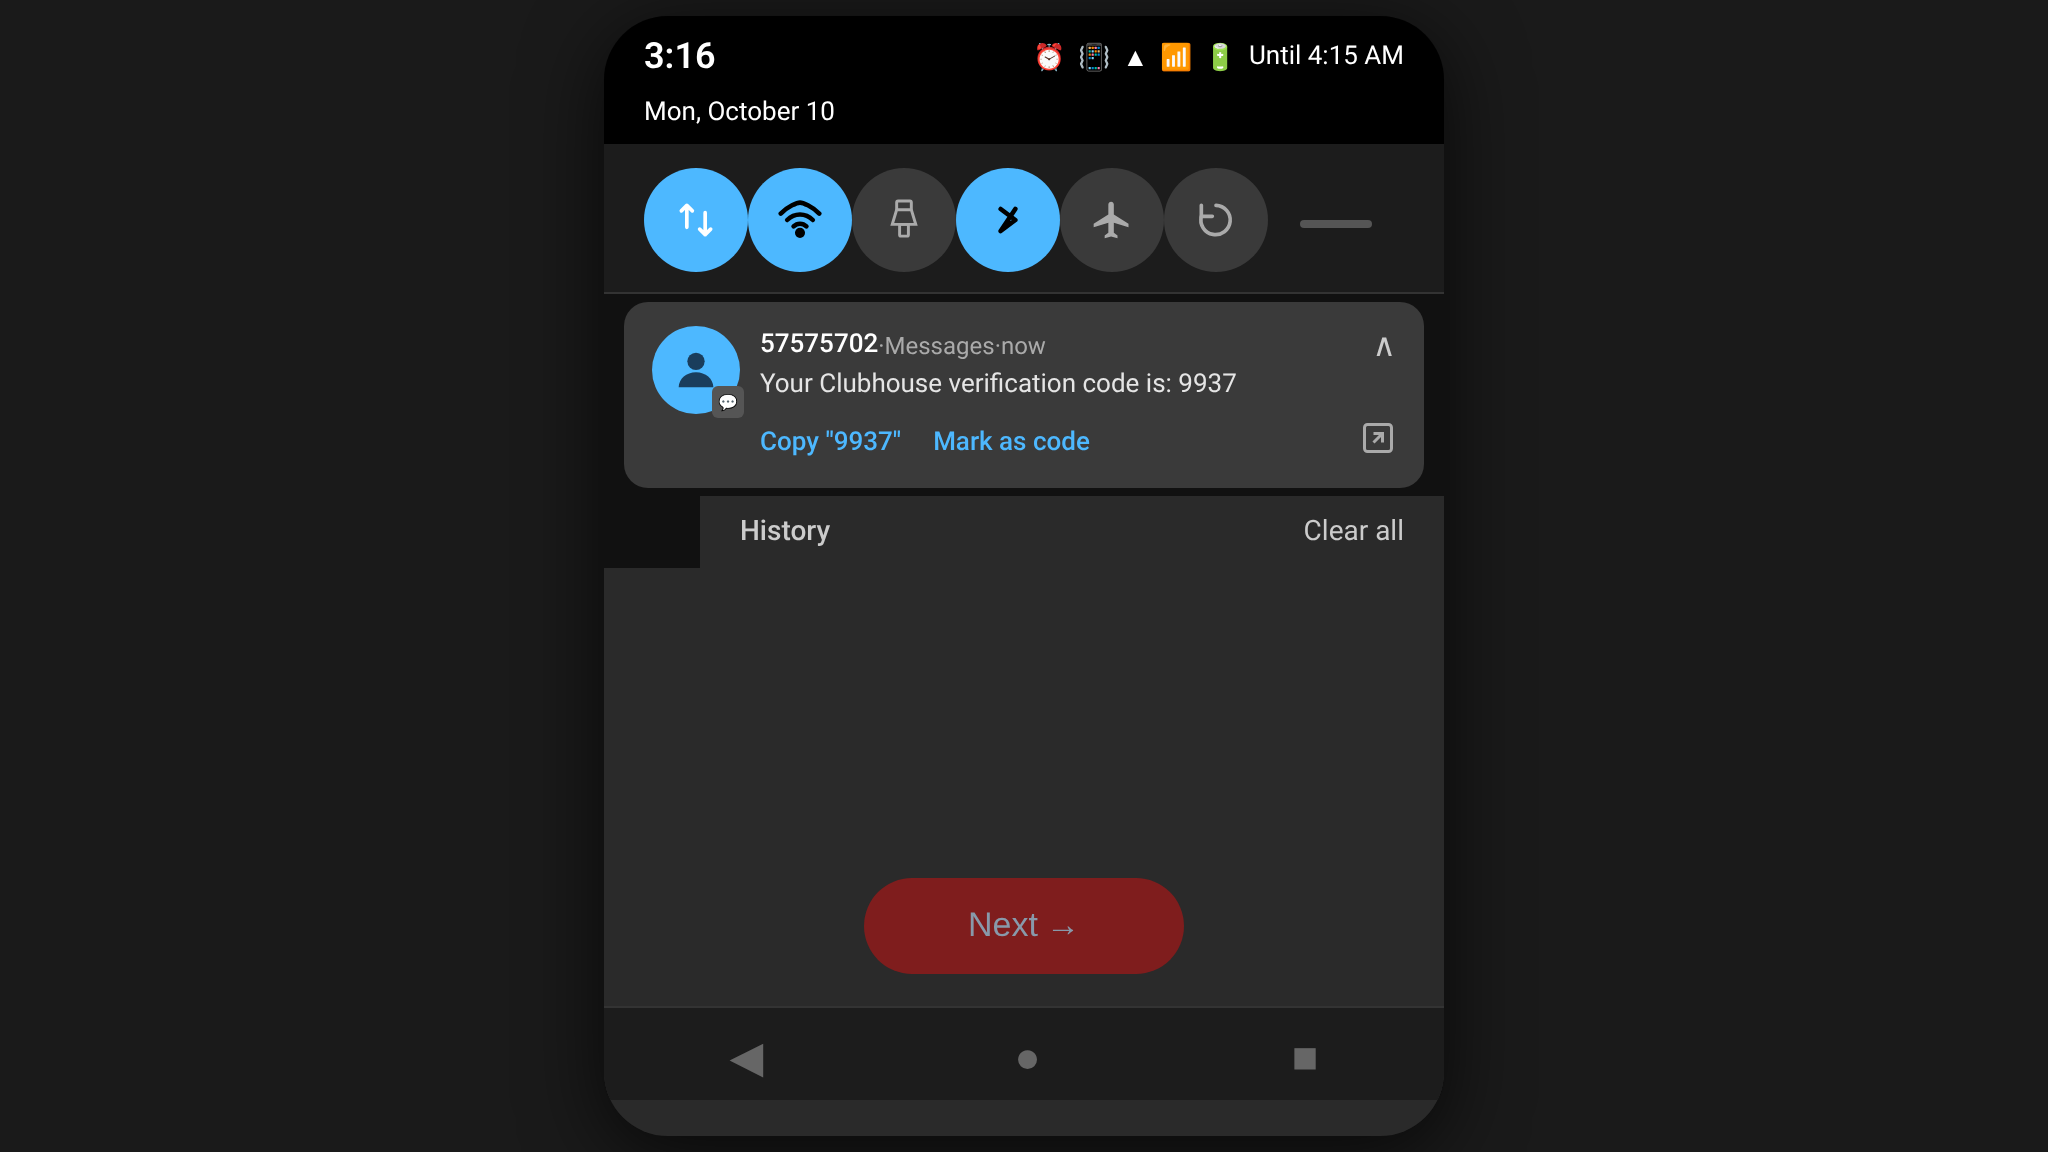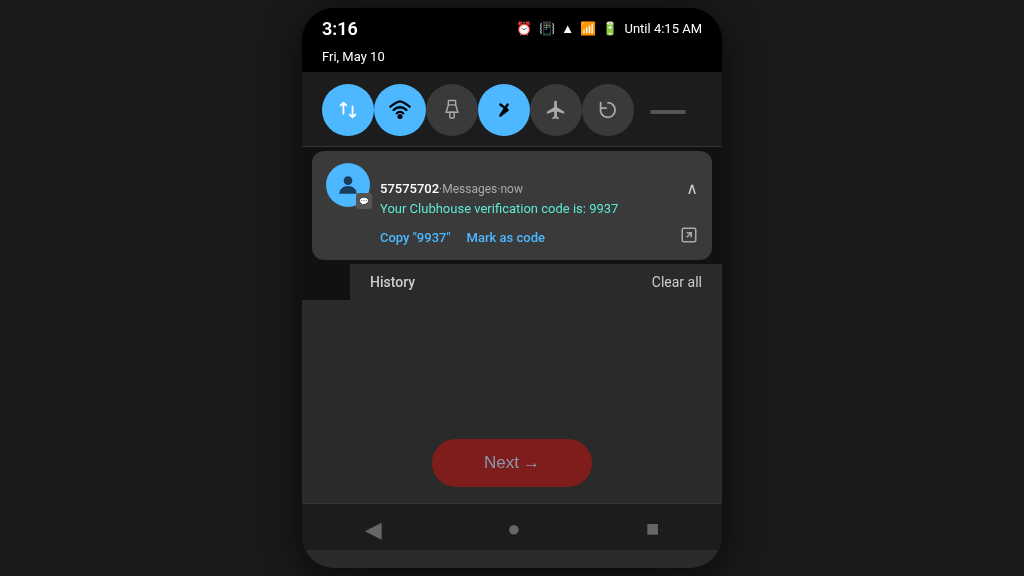--- a/index.html
+++ b/index.html
@@ -134,21 +134,20 @@
       background: #555;
       border-radius: 3px;
       display: flex;
       align-items: center;
       justify-content: center;
       font-size: 8px;
       color: #ccc;
     }
     .notif-content {
       flex: 1;
-      margin-top: 16px;
     }
     .notif-title-row {
       display: flex;
       justify-content: space-between;
       align-items: center;
       margin-bottom: 3px;
     }
     .notif-title {
       color: #fff;
       font-size: 13px;
@@ -165,21 +164,21 @@
     .notif-time {
       color: #aaa;
       font-size: 12px;
     }
     .notif-collapse {
       color: #ccc;
       font-size: 16px;
       cursor: pointer;
     }
     .notif-body {
-      color: #5eead4;
+      color: #e5e5e5;
       font-size: 13px;
       margin-top: 2px;
     }
     .notif-actions {
       display: flex;
       align-items: center;
       margin-top: 10px;
       gap: 0;
     }
     .notif-action-btn {
@@ -287,21 +286,21 @@
       <span>▲</span>
 
       <span>📶</span>
 
       <span>🔋</span>
       <span>Until 4:15 AM</span>
     </div>
   </div>
 
   <div class="date-row">
-    <span class="date-text">Fri, May 10</span>
+    <span class="date-text">Mon, October 10</span>
   </div>
 
   <div class="quick-tiles tiles-row">
     <div class="tile tile-active">
       <svg width="22" height="22" viewBox="0 0 24 24" fill="white">
           <path d="M7 16V4m0 0L4 7m3-3l3 3M17 8v12m0 0l3-3m-3 3l-3-3" stroke="white" stroke-width="2" fill="none" stroke-linecap="round"></path>
         </svg>
     </div>
     <div class="tile tile-active">
       <svg width="22" height="22" viewBox="0 0 24 24" fill="none" stroke="black" stroke-width="2.5" stroke-linecap="round">

